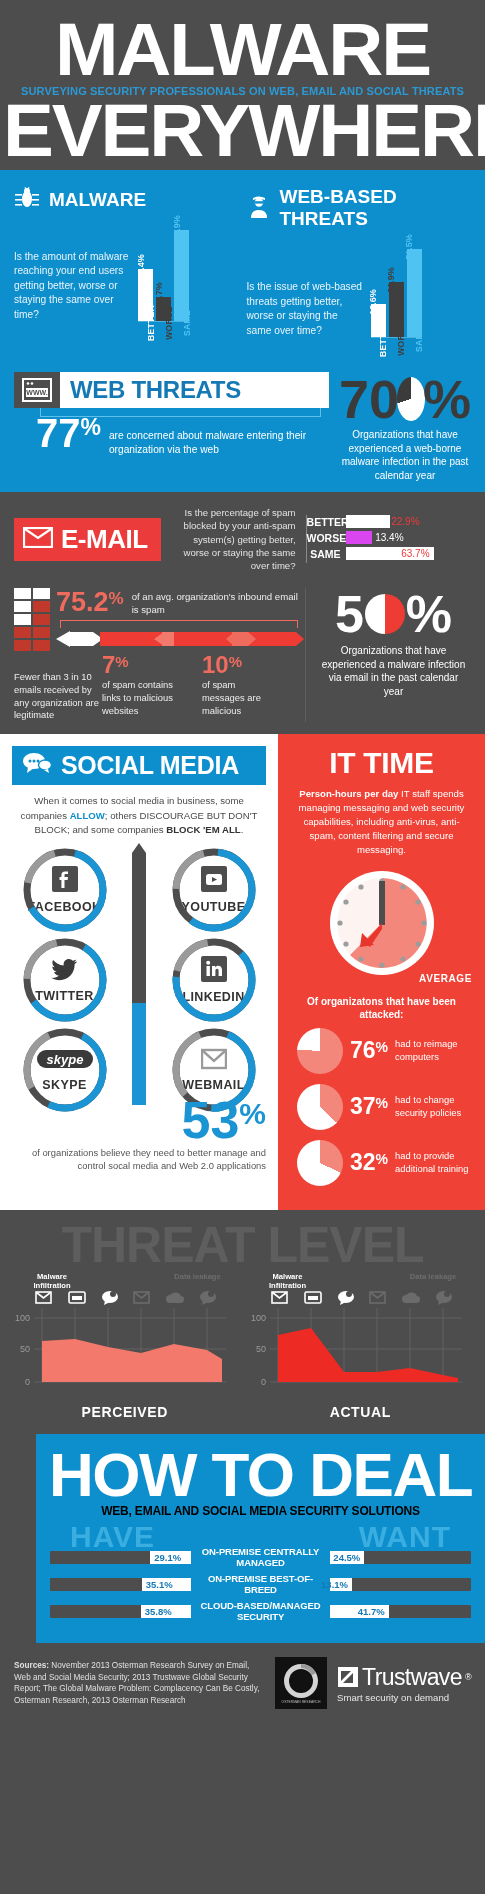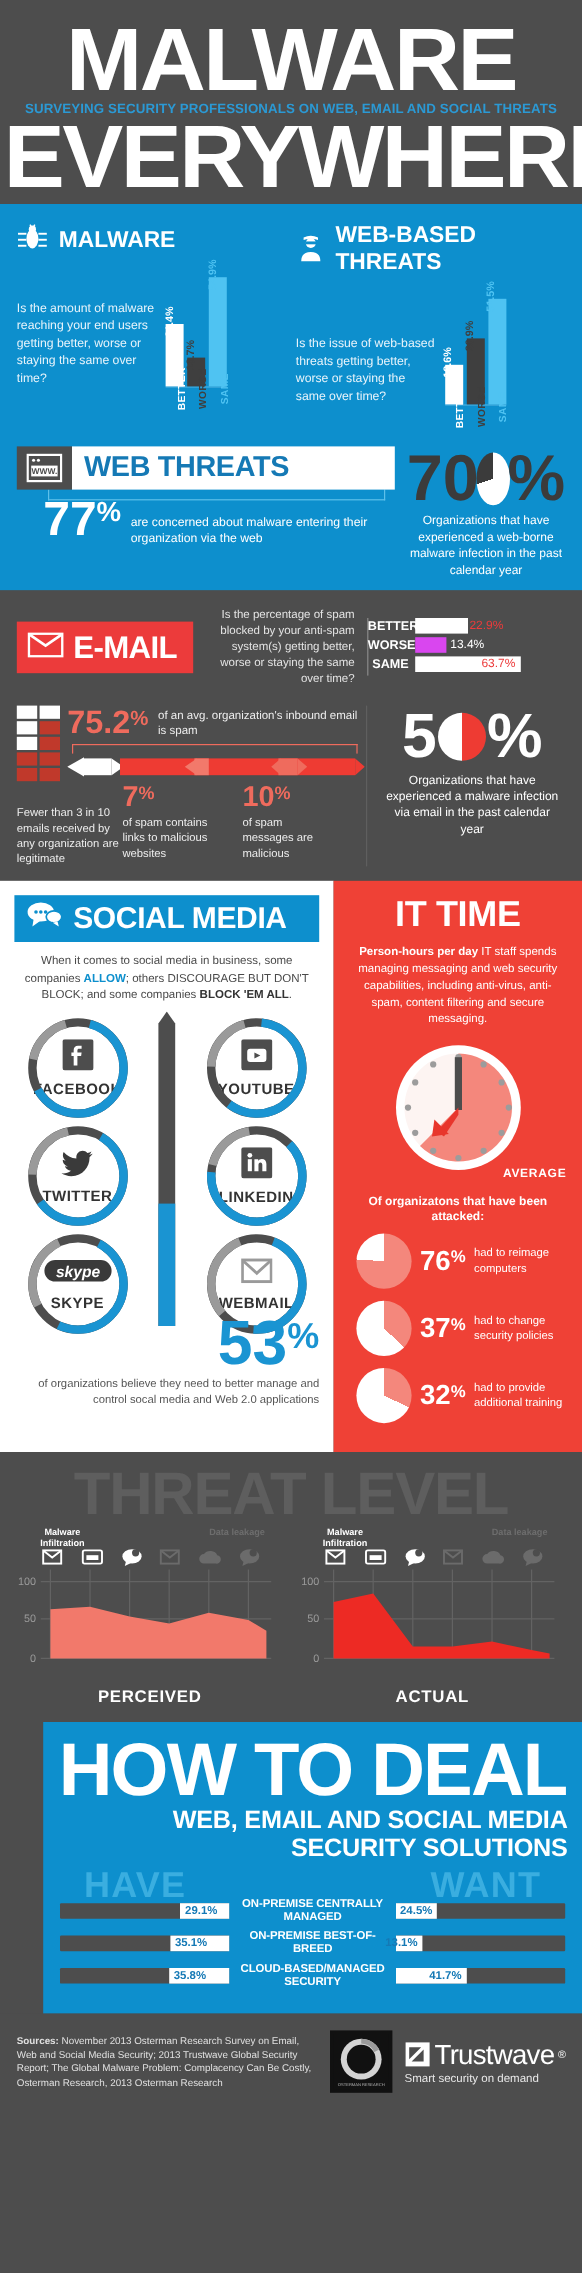--- a/index.html
+++ b/index.html
@@ -179,21 +179,21 @@
   .chart-lbls .b { color: #6d6d6d; width: 60px; }
   .chart-name { font-family:"Liberation Sans Narrow","Liberation Sans",sans-serif;
                 text-align: center; font-size: 14px; font-weight: 700; letter-spacing: .6px;
                 color: #fff; margin-top: 2px; }
 
   
   .deal { background: #0d8fcd; padding: 14px 12px 16px; text-align: center; margin-left: 36px; }
   .deal-title { font-family:"Liberation Sans Narrow","Liberation Sans",sans-serif;
                 font-size: 62px; font-weight: 700; color: #fff; line-height: .88; letter-spacing: -1.5px; }
   .deal-sub { font-family:"Liberation Sans Narrow","Liberation Sans",sans-serif;
-              font-size: 21px; font-weight: 700; color: #ffffff; letter-spacing: -0.2px; margin-top: 2px; text-align: right; }
+              font-size: 12px; font-weight: 700; color: #000000; letter-spacing: -0.2px; margin-top: 2px; }
   .hw-head { display: flex; justify-content: space-between; padding: 0 22px; margin-top: 2px; gap: 25px; }
   .hw-head div { font-family:"Liberation Sans Narrow","Liberation Sans",sans-serif;
                  font-size: 30px; font-weight: 700; color: #3aaee0; letter-spacing: 1px; }
   .hw-row { display: flex; align-items: center; gap: 6px; margin-bottom: 5px; margin-top: -8px; }
   .hw-row + .hw-row { margin-top: 0; }
   .hw-track { width: 160px; height: 13px; background: #4d4d4d; position: relative; border-radius: 1px; }
   .hw-fill { position: absolute; top: 0; bottom: 0; background: #fff; display: flex; align-items: center; }
   .hw-fill.right { right: 0; justify-content: flex-start; padding-left: 4px; }
   .hw-fill.leftp { left: 0; justify-content: flex-end; padding-right: 4px; }
   .hw-val { font-family:"Liberation Sans Narrow","Liberation Sans",sans-serif;

